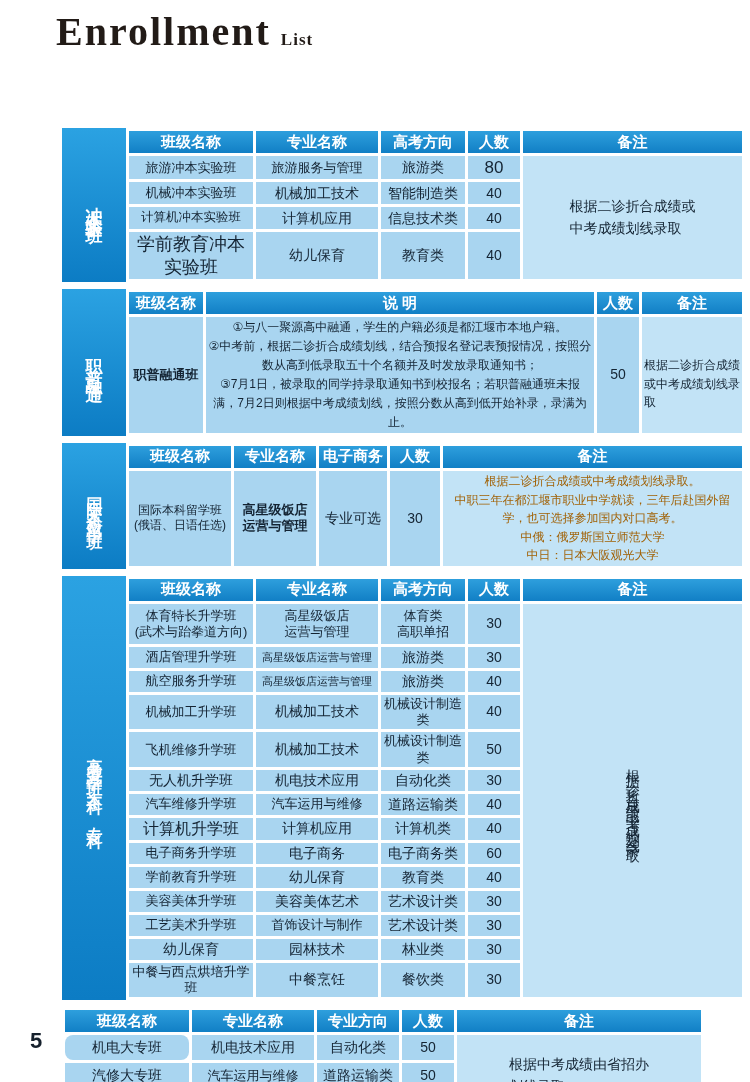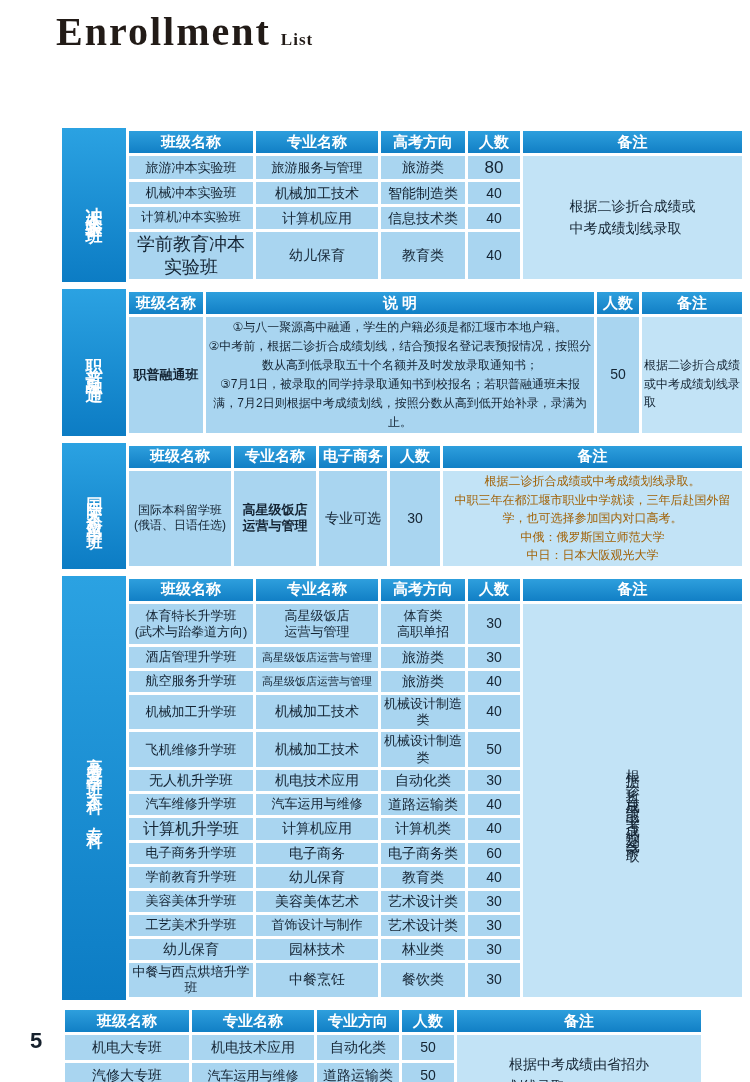--- a/index.html
+++ b/index.html
@@ -318,21 +318,21 @@
             <tr>
               <th>班级名称</th>
               <th>专业名称</th>
               <th>专业方向</th>
               <th>人数</th>
               <th>备注</th>
             </tr>
           </thead>
         <tbody>
             <tr>
-              <td style="font-size: 14px;">机电大专班</td>
+              <td style="font-size: 14px; border-radius: 8px;">机电大专班</td>
               <td style="font-size: 14px;">机电技术应用</td>
               <td style="font-size: 14px;">自动化类</td>
               <td style="font-size: 14px;">50</td>
               <td rowspan="3" class="remark-cell"><div class="remark-text">根据中考成绩由省招办
 划线录取</div></td>
             </tr>
             <tr>
               <td style="font-size: 14px;">汽修大专班</td>
               <td style="font-size: 13px;">汽车运用与维修</td>
               <td style="font-size: 14px;">道路运输类</td>

